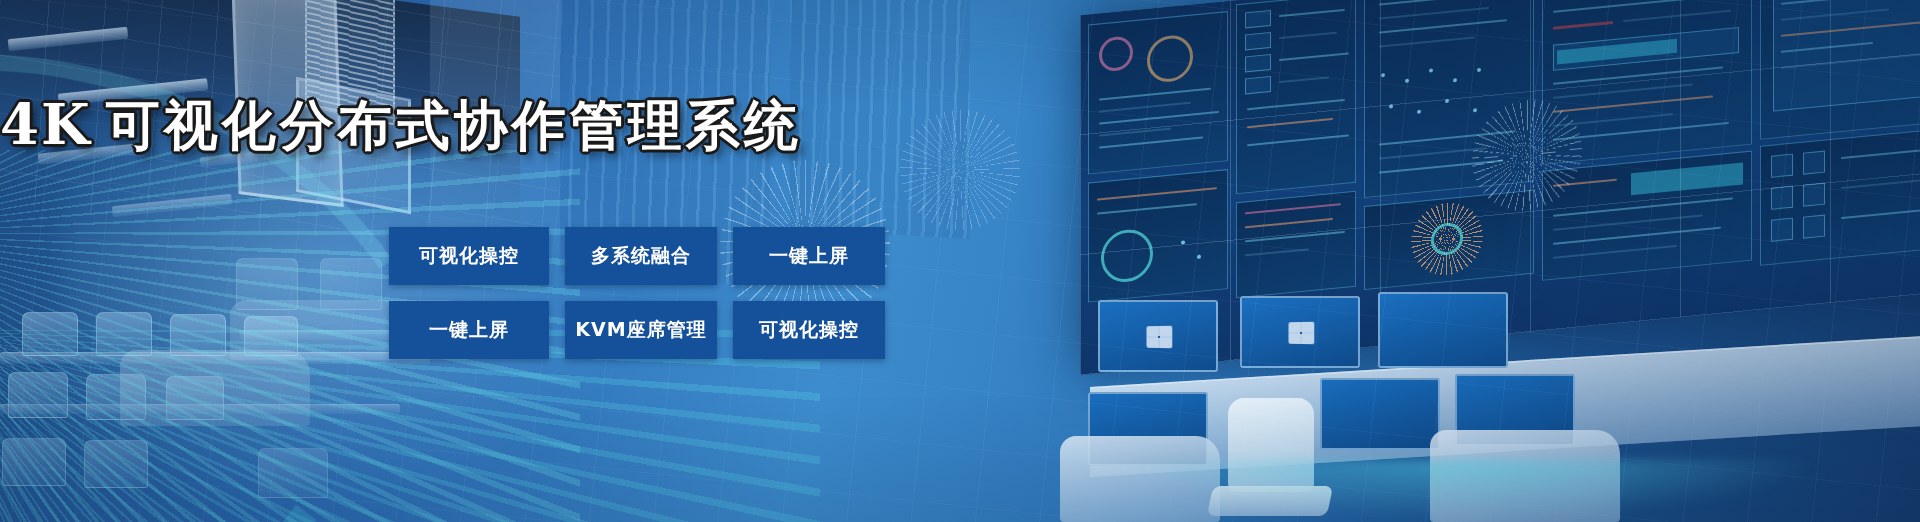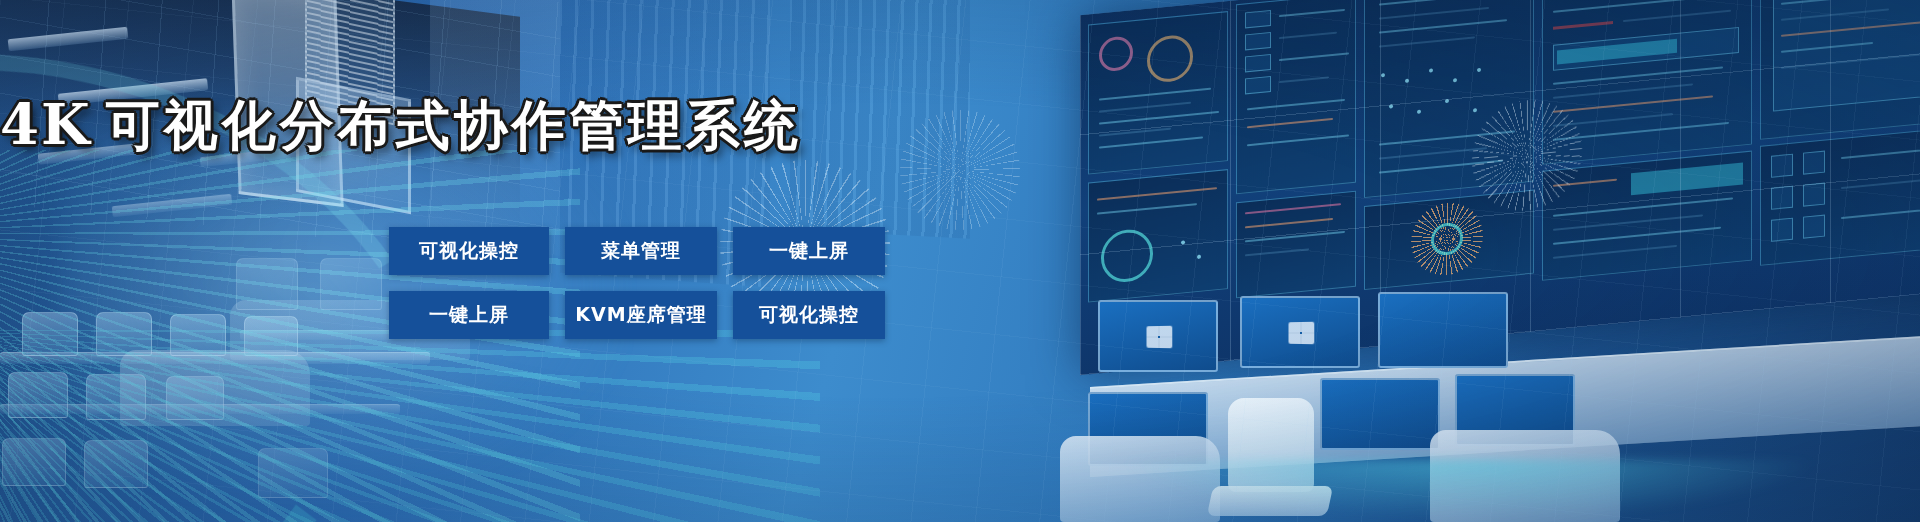--- a/index.html
+++ b/index.html
@@ -271,21 +271,21 @@
     top: 227px;
     width: 690px;
   }
   .btn-row {
     display: flex;
     gap: 16px;
     margin-bottom: 16px;
   }
   .btn-row:last-child { margin-bottom: 0; }
   .feat-btn {
-    height: 48px;
+    height: 58px;
     background: #15509a;
     color: #ffffff;
     font-size: 19px;
     font-weight: 700;
     letter-spacing: 1px;
     display: flex;
     align-items: center;
     justify-content: center;
     box-shadow: 0 2px 6px rgba(5,25,55,.35);
     font-family: "DejaVu Sans", "Liberation Sans", sans-serif;
@@ -486,21 +486,21 @@
     <div class="moire"></div>
     <div class="vignette"></div>
   </div>
 
   <h1 id="title"><span class="k4">4K</span><span>可视化分布式协作管理系统</span></h1>
 
   <div class="btn-rows">
 
     <div class="btn-row">
       <div class="feat-btn w-160">可视化操控</div>
-      <div class="feat-btn w-152">菜单管理</div>
+      <div class="feat-btn w-152">多系统融合</div>
       <div class="feat-btn w-152">一键上屏</div>
     </div>
 
     <div class="btn-row">
       <div class="feat-btn w-160">一键上屏</div>
       <div class="feat-btn w-152">KVM座席管理</div>
       <div class="feat-btn w-152">可视化操控</div>
     </div>
 
   </div>

